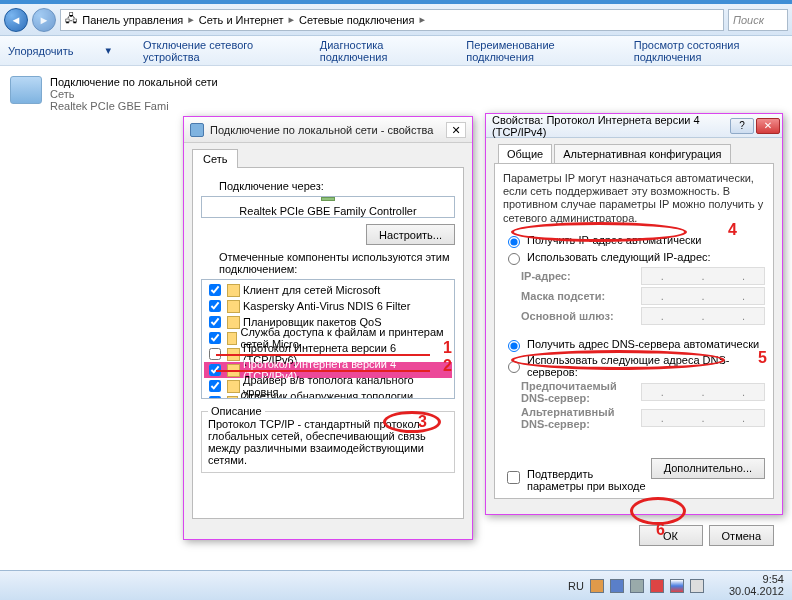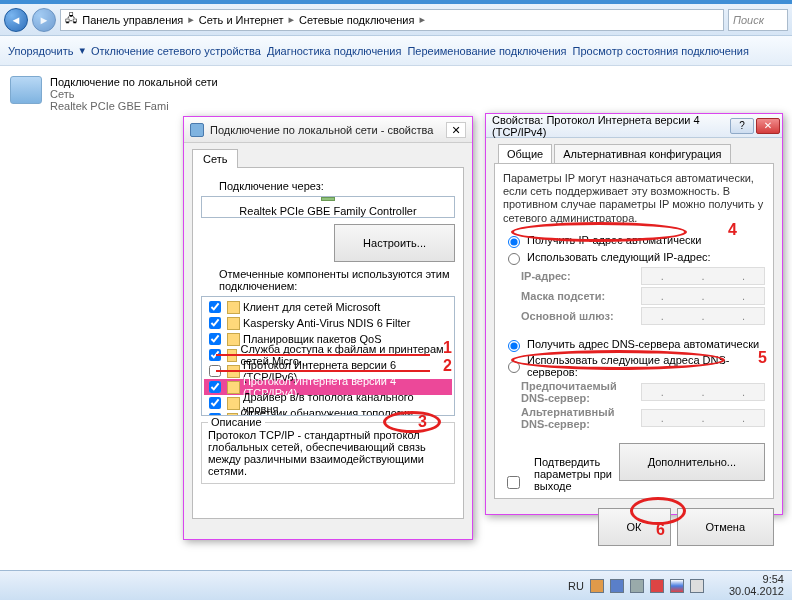--- a/index.html
+++ b/index.html
@@ -7,21 +7,21 @@
 
 
 .explorer { position: absolute; inset: 0; background: #fff; border-top: 4px solid #3f8ed6; }
 .nav { height: 32px; background: linear-gradient(#e8f1fb,#d6e5f5); display: flex; align-items: center; padding: 0 4px; gap: 4px; border-bottom: 1px solid #b8cde2; }
 .nav .circ { width: 24px; height: 24px; border-radius: 50%; background: radial-gradient(circle at 30% 30%, #7ab6f0, #2d6db9); border: 1px solid #1d5a9e; display:flex; align-items:center; justify-content:center; color:#fff; font-weight:bold; }
 .nav .path { flex: 1; height: 22px; background: #fff; border: 1px solid #abc; display: flex; align-items: center; padding: 0 4px; gap: 2px; }
 .nav .crumb { padding: 0 3px; color: #000; }
 .nav .sep { color: #666; }
 .nav .search { width: 60px; height: 22px; background: #fff; border: 1px solid #abc; padding: 0 4px; color: #888; font-style: italic; display:flex; align-items:center; }
 
-.toolbar { height: 30px; background: linear-gradient(#f7fbff,#e4eef9); display: flex; align-items: center; padding: 0 8px; gap: 6px; border-bottom: 1px solid #c9d8e8; }
+.toolbar { height: 30px; background: linear-gradient(#f7fbff,#e4eef9); display: flex; align-items: center; padding: 0 8px; gap: 32px; border-bottom: 1px solid #c9d8e8; }
 .toolbar a { color: #15428b; text-decoration: none; cursor: pointer; }
 
 .content { padding: 10px; }
 .conn { display: flex; gap: 8px; align-items: flex-start; }
 .conn .ico { width: 32px; height: 28px; background: linear-gradient(#b8d8f5,#7fb3e0); border: 1px solid #7da9cf; border-radius: 3px; }
 .conn .txt .t1 { color: #000; }
 .conn .txt .t2 { color: #666; }
 
 
 .dlg { position: absolute; background: #f0f0f0; border: 1px solid #d946ef; box-shadow: 2px 2px 8px rgba(0,0,0,.35); }
@@ -29,51 +29,51 @@
 .dlg .titlebar { height: 26px; background: linear-gradient(#fdfdfd,#e9e9e9); display: flex; align-items: center; padding: 0 6px; border-bottom: 1px solid #ccc; }
 .dlg .titlebar .ico { width: 14px; height: 14px; background: #7fb3e0; border: 1px solid #4a7aad; margin-right: 6px; border-radius: 2px; }
 .dlg .titlebar .ttl { flex: 1; color: #222; }
 .dlg .titlebar .close { width: 20px; height: 16px; border: 1px solid #ccc; text-align: center; line-height: 14px; background: #fff; cursor: pointer; }
 .dlg .body { padding: 6px 8px; }
 .tab { display: inline-block; padding: 3px 10px; background: #fff; border: 1px solid #bbb; border-bottom: none; margin-bottom: -1px; }
 .tabpane { border: 1px solid #bbb; background: #fff; padding: 8px; }
 .lbl { margin: 4px 0; padding-left: 18px; }
 .adapter { border: 1px solid #abc; height: 22px; display: flex; align-items: center; padding: 0 4px; gap: 4px; background: #fff; flex-direction: column; }
 .adapter .aico { width: 14px; height: 14px; background: #8fc27a; border: 1px solid #6a9a55; }
-.btn { display: inline-flex; align-items: center; justify-content: center; height: 38px; padding: 0 28px; background: linear-gradient(#f6f6f6,#e4e4e4); border: 1px solid #999; cursor: pointer; text-align: center; }
+.btn { display: inline-flex; align-items: center; justify-content: center; height: 21px; padding: 0 12px; background: linear-gradient(#f6f6f6,#e4e4e4); border: 1px solid #999; cursor: pointer; text-align: center; }
 .btn.dis { color: #999; border-color: #ccc; cursor: default; }
 .cfgrow { text-align: right; margin: 6px 0; }
 .complist { border: 1px solid #abc; height: 120px; overflow: auto; background: #fff; padding: 2px; }
 .complist .row { display: flex; align-items: center; gap: 3px; height: 16px; padding: 0 1px; }
 .complist .row.sel { background: #ec4899; color: #fff; }
 .complist input[type=checkbox] { width: 12px; height: 12px; }
 .complist .cico { width: 13px; height: 13px; background: #ffd87a; border: 1px solid #caa84a; }
 .btnrow { display: flex; gap: 6px; margin-top: 6px; }
-.grp { border: 1px solid #ccc; padding: 6px; margin-top: 6px; position: relative; }
+.grp { border: 1px solid #ccc; padding: 6px; margin-top: 12px; position: relative; }
 .grp .gt { position: absolute; top: -7px; left: 6px; background: #fff; padding: 0 3px; }
 .dlgfoot { text-align: right; padding: 6px 10px; }
 
 
 .dlg2 { left: 485px; top: 113px; width: 298px; height: 402px; }
 .dlg2 .titlebar2 { height: 24px; background: linear-gradient(#f9fbfd,#e3ecf7); border-bottom: 1px solid #bcd; display: flex; align-items: center; padding: 0 2px 0 6px; }
 .dlg2 .titlebar2 .ttl { flex: 1; }
 .dlg2 .titlebar2 .wbtns { display: flex; gap: 2px; }
 .dlg2 .wb { width: 24px; height: 16px; background: linear-gradient(#eef3f9,#cdddf0); border: 1px solid #8fa9c7; border-radius: 2px; text-align: center; line-height: 14px; font-size: 10px; }
 .dlg2 .wb.red { background: linear-gradient(#f08b8b,#d43d3d); border-color: #a62a2a; color: #fff; }
 .tabs2 { padding-left: 4px; }
 .tabs2 .tab2 { display: inline-block; padding: 3px 8px; border: 1px solid #bbb; background: #f6f6f6; border-bottom: none; margin-right: -1px; }
 .tabs2 .tab2.act { background: #fff; }
 .tp2 { border: 1px solid #bbb; background: #fff; padding: 8px; height: 336px; position: relative; }
 .info { font-size: 11px; color: #333; margin-bottom: 8px; line-height: 1.2; }
 .rb { margin: 2px 0; display: flex; align-items: center; gap: 4px; }
 .rb input { width: 12px; height: 12px; }
 .fldrow { display: flex; align-items: center; margin: 2px 0 2px 18px; }
 .fldrow .fl { width: 120px; color: #888; font-weight: bold; }
 .ipbox { flex: 1; height: 18px; background: #f4f4f4; border: 1px solid #ddd; display: flex; align-items: center; justify-content: space-around; color: #888; }
-.chkrow { margin-top: 24px; display: flex; align-items: flex-end; gap: 11px; }
+.chkrow { margin-top: 24px; display: flex; align-items: flex-start; gap: 4px; }
 .bot { position: absolute; bottom: 6px; left: 8px; right: 8px; display: flex; justify-content: space-between; align-items: center; }
 .foot2 { position: absolute; bottom: -32px; right: 8px; display: flex; gap: 6px; }
 .foot2 .btn { min-width: 64px; }
 
 
 .ann { position: absolute; border: 3px solid #e42020; border-radius: 50%; pointer-events: none; }
 .anum { position: absolute; color: #e42020; font-size: 16px; font-weight: bold; pointer-events: none; }
 
 
 .taskbar { position: absolute; bottom: 0; left: 0; right: 0; height: 30px; background: linear-gradient(#e9f1fb,#cbdff3); border-top: 1px solid #9fb9d4; display: flex; align-items: center; justify-content: flex-end; padding: 0 8px; gap: 25px; color: #2a2a2a; }

